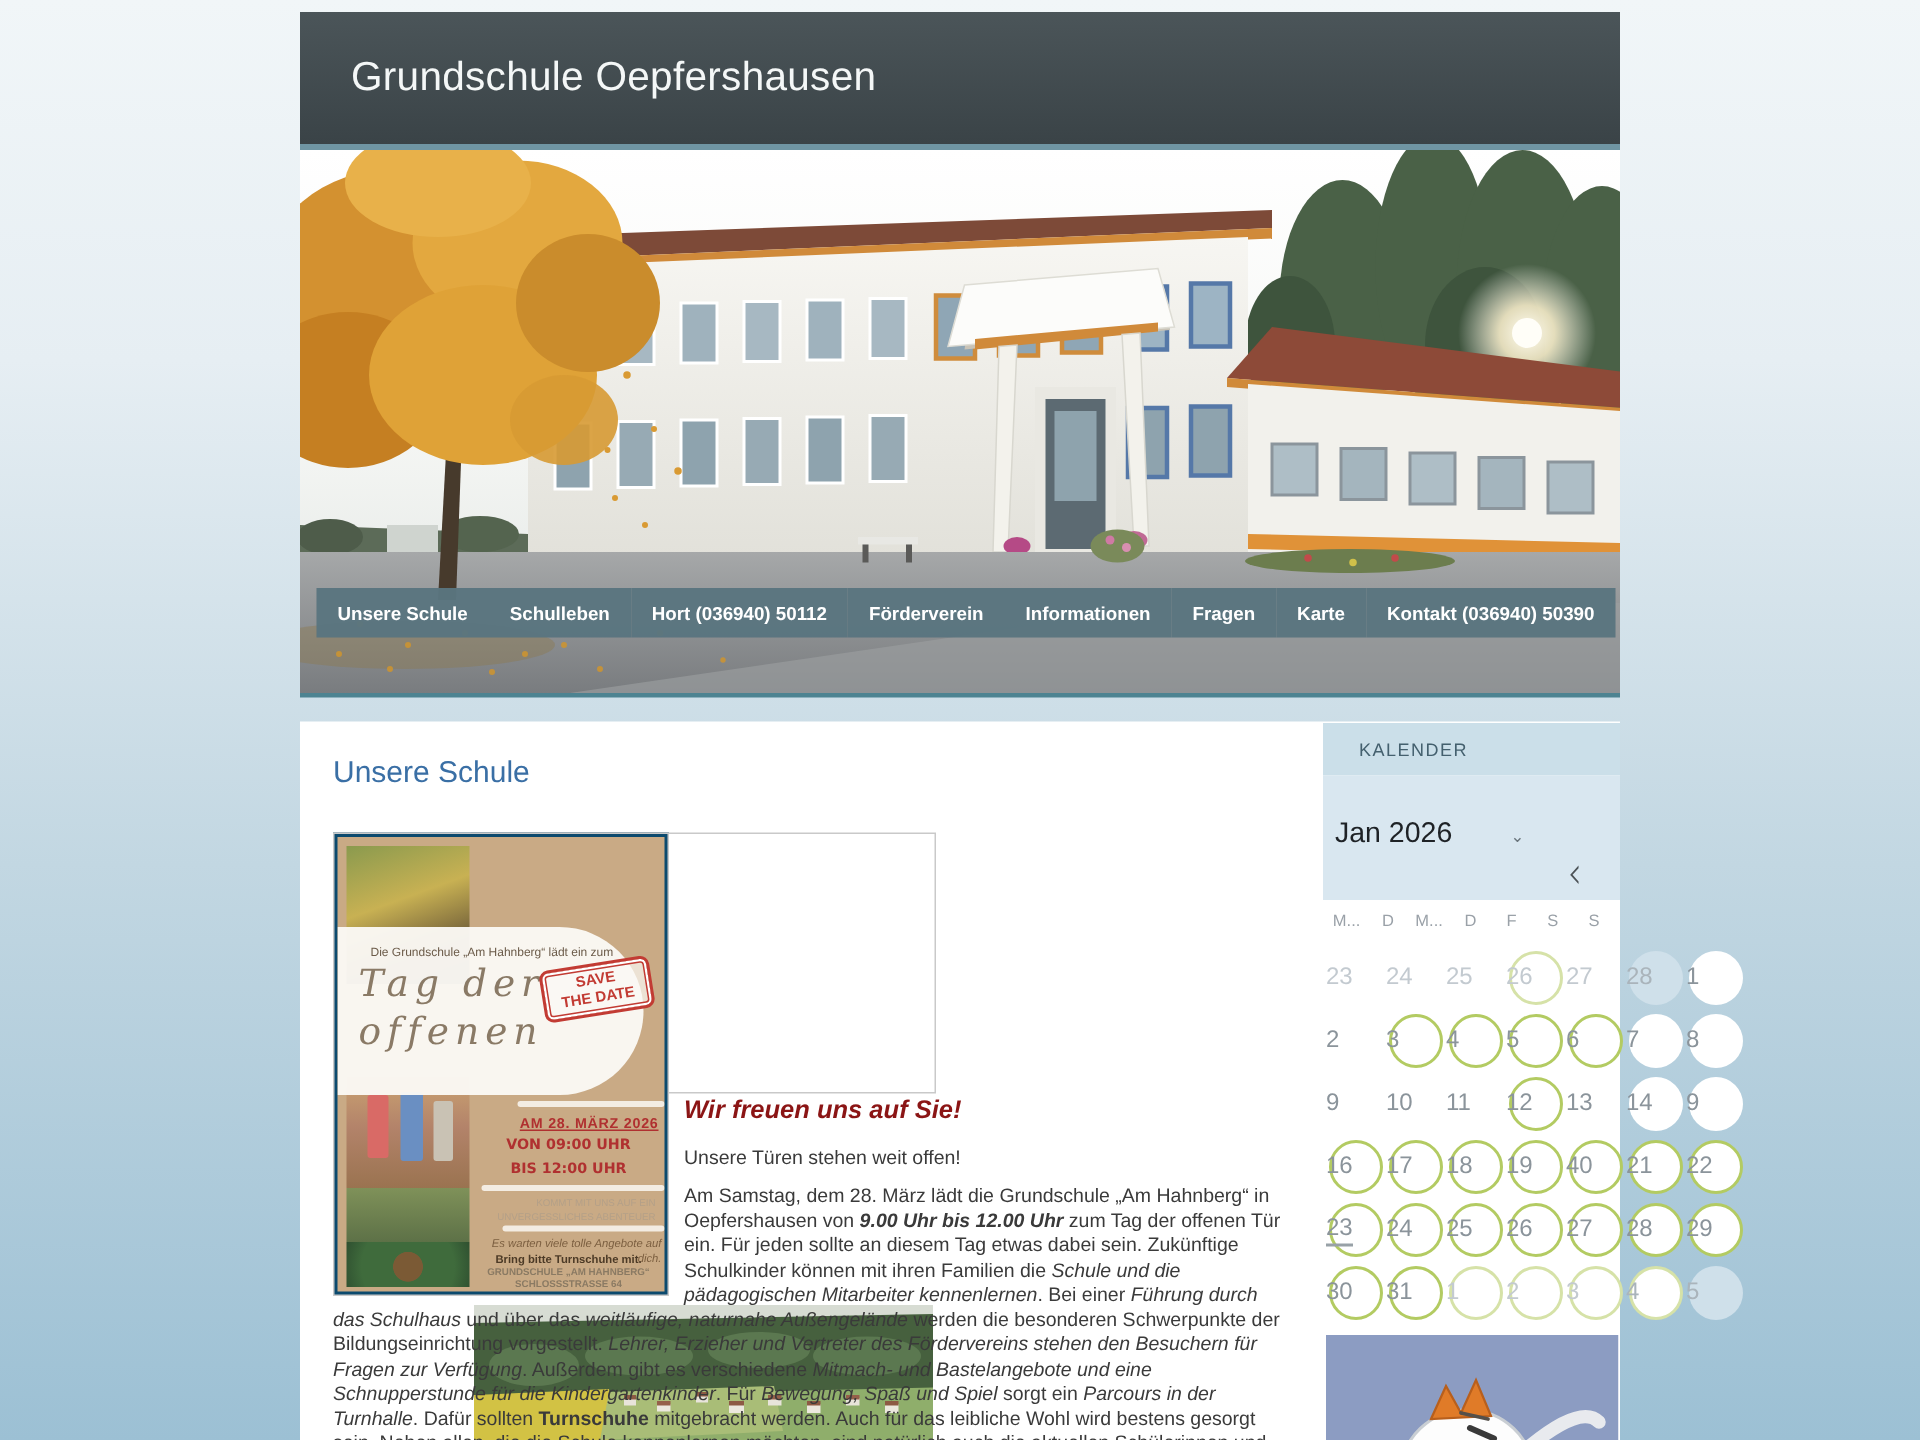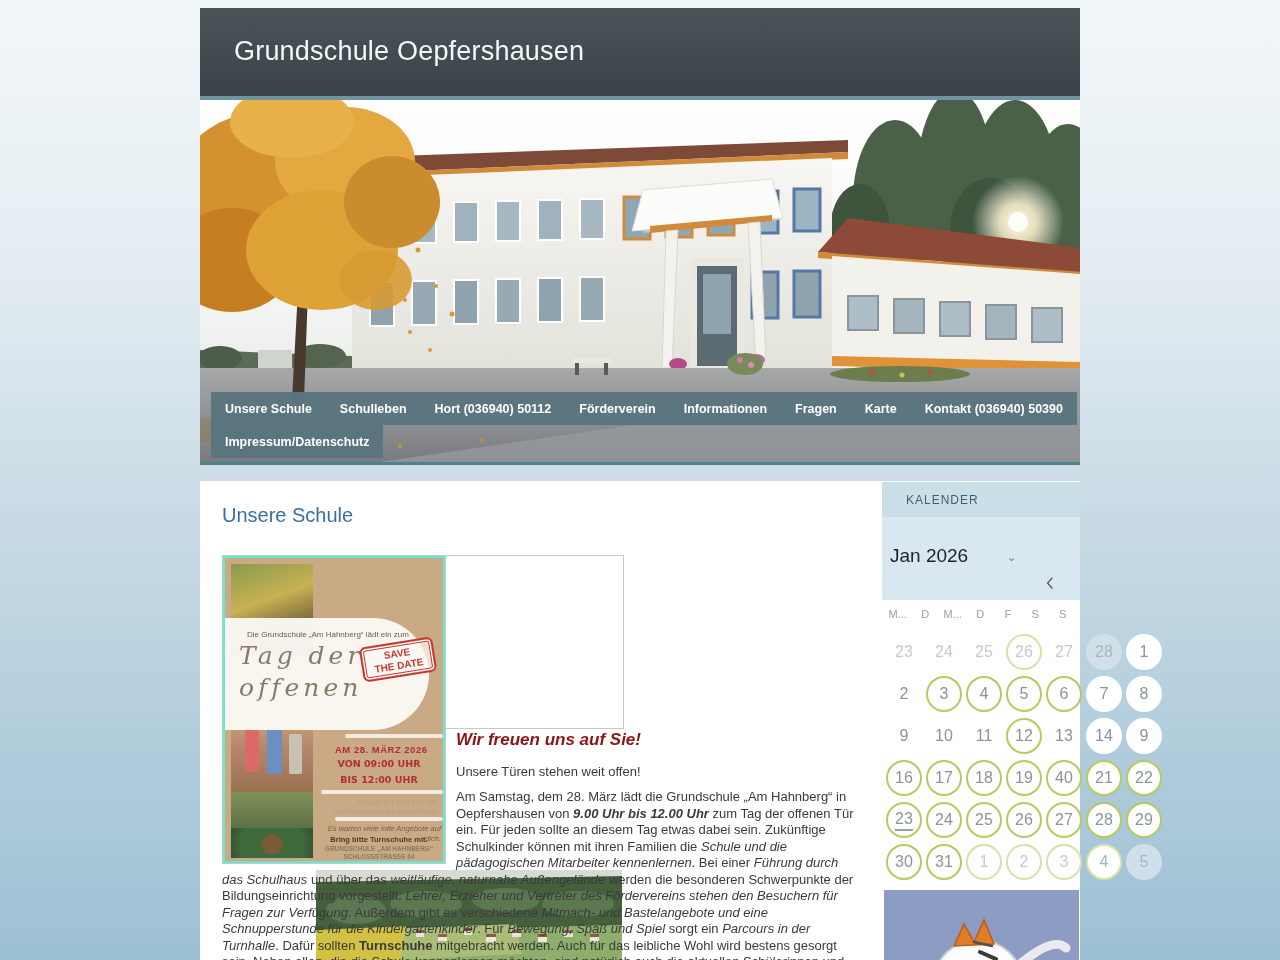--- a/index.html
+++ b/index.html
@@ -19,38 +19,38 @@
   .hero svg{display:block;}
   .main-nav{position:absolute;left:11px;top:292px;display:flex;}
   .main-nav-row2{top:325px;}
   .nav-item{display:flex;align-items:center;height:33px;padding:0 14px;background:rgba(90,117,127,.97);
     color:#fff;font-size:12.5px;font-weight:bold;text-decoration:none;white-space:nowrap;cursor:pointer;}
   
   .band{position:absolute;left:200px;top:481px;width:880px;height:479px;background:#fff;}
   .main-col{position:absolute;left:22px;top:0;width:638px;}
   .page-heading{margin:23px 0 0 0;font-size:20px;font-weight:400;color:#3a6fa5;}
   .media-flow{margin-top:28px;font-size:13px;line-height:1.27;color:#3a3a3a;}
-  .poster-figure{float:left;width:218px;height:303px;border:1px solid #c9c9c9;background:#5eead4;padding:2px;margin:0 10px 6px 0;}
+  .poster-figure{float:left;width:218px;height:303px;border:1px solid #c9c9c9;background:#0c4a6e;padding:2px;margin:0 10px 6px 0;}
   .poster{position:relative;width:218px;height:303px;background:#c9aa85;overflow:hidden;}
   .p-photo{position:absolute;left:6px;width:82px;}
   .p-ph1{top:6px;height:92px;background:linear-gradient(160deg,#8a9a4e 0%,#c8b153 40%,#6d5b38 75%,#4c4a2e 100%);}
   .p-ph2{top:160px;height:74px;background:linear-gradient(180deg,#caa271 0%,#b3836a 45%,#9a7350 100%);}
   .p-ph3{top:234px;height:36px;background:linear-gradient(180deg,#7f9159 0%,#5d7147 100%);}
   .p-ph4{top:270px;height:30px;background:radial-gradient(circle at 50% 55%,#7b5a35 0 22%,#3f6b3c 23% 70%,#2f5030 100%);}
   .p-kid{position:absolute;border-radius:2px;}
   .p-band{position:absolute;left:0;top:60px;width:204px;height:112px;background:rgba(251,249,245,.96);
     border-radius:0 56px 56px 0;}
   .p-invite{position:absolute;left:22px;top:12px;width:180px;font-size:8px;color:#6b5b49;}
   .p-script{position:absolute;left:14px;top:22px;width:190px;font-family:"DejaVu Serif",serif;font-style:italic;
     font-size:25px;color:#8a7a66;letter-spacing:4px;}
   .p-big{position:absolute;left:40px;top:54px;font-family:"DejaVu Serif",serif;font-size:37px;color:#3c3c3c;letter-spacing:7px;}
   .p-stamp{position:absolute;left:136px;top:84px;width:64px;padding:4px 3px;border:2px solid #c23b33;border-radius:6px;
     transform:rotate(-9deg);text-align:center;color:#c23b33;font-weight:bold;font-size:10px;line-height:1.15;
     box-shadow:inset 0 0 0 1.5px #fff, inset 0 0 0 2.5px #c23b33;background:rgba(251,249,245,.7);}
-  .p-date{position:absolute;left:110px;top:186px;width:120px;text-align:left;color:#b03030;font-weight:bold;font-size:9.5px;letter-spacing:.5px;}
+  .p-date{position:absolute;left:94px;top:186px;width:120px;text-align:right;color:#b03030;font-weight:bold;font-size:9.5px;letter-spacing:.5px;text-decoration:underline;}
   .p-line{position:absolute;height:4px;background:#f3ece2;border-radius:2px;}
   .p-time{position:absolute;left:94px;width:120px;text-align:center;color:#b03030;font-weight:bold;font-size:9.5px;font-family:"DejaVu Sans",sans-serif;}
   .p-tag{position:absolute;left:96px;top:240px;width:116px;text-align:right;font-size:6.5px;color:#b4a088;line-height:1.4;}
   .p-offer{position:absolute;left:92px;top:266px;width:124px;text-align:right;font-size:7.5px;color:#7c5f40;font-style:italic;}
   .p-shoes{position:absolute;left:92px;top:277px;width:124px;text-align:center;font-size:7.5px;color:#4c3a26;font-weight:bold;}
   .p-addr{position:absolute;left:92px;width:124px;text-align:center;font-size:6.5px;color:#8a7a63;font-weight:bold;}
   .aerial-figure{display:block;margin-left:92px;width:306px;height:170px;border:1px solid #c9c9c9;background:#fff;padding:1px;}
   .greeting{margin:0 0 0 6px;font-size:17px;font-weight:bold;font-style:italic;color:#8b1515;}
   .intro{margin:13px 0 0 2px;}
   .body-paragraph{margin:9px 0 0 0;}
@@ -65,21 +65,21 @@
   .cal-month-label{position:absolute;left:8px;top:28px;font-size:19px;color:#1e2226;cursor:pointer;}
   .cal-month-caret{position:absolute;left:125px;top:34px;font-size:11px;color:#6a757c;cursor:pointer;}
   .cal-arrow{position:absolute;font-size:24px;font-weight:300;color:#4c5256;line-height:1;cursor:pointer;
     font-family:"DejaVu Sans",sans-serif;transform:scaleY(1.25);}
   .cal-prev{left:163px;top:53px;}
   .cal-next{left:167px;top:82px;}
   .cal-panel{position:absolute;left:682px;top:119px;width:198px;height:290px;background:#fff;border-radius:10px 10px 0 0;}
   .cal-head-row{position:absolute;left:684px;top:127px;display:grid;grid-template-columns:repeat(7,27.5px);}
   .cal-head-cell{text-align:center;font-size:11px;color:#9aa1a8;}
   .cal-grid{position:absolute;left:684px;top:150px;display:grid;grid-template-columns:repeat(7,40px);grid-auto-rows:42px;}
-  .day{position:relative;display:flex;align-items:center;justify-content:center;cursor:pointer;}
+  .day{position:relative;display:flex;align-items:center;justify-content:flex-start;cursor:pointer;}
   .day .circ{position:absolute;left:2px;top:3px;width:32px;height:32px;border-radius:50%;border:2px solid transparent;}
   .day .num{position:relative;font-size:16px;color:#8b949b;}
   .day.wkend .circ{background:#fff;}
   .day.out .num{color:#c3cad0;}
   .day.wkend.out .num{color:#aab4bb;}
   .day.ev .circ{border-color:#b3cb62;}
   .day.out.ev .circ{border-color:#d6e2a8;}
   .day.fill .circ{background:#cfe0ea;border-color:transparent;}
   .day.today .num{border-bottom:2px solid #98a1a7;padding-bottom:1px;}
   .mascot{position:absolute;left:684px;top:409px;width:195px;height:120px;}
@@ -244,23 +244,20 @@
     </svg>
     <nav class="main-nav">
         <a class="nav-item">Unsere Schule</a>
         <a class="nav-item">Schulleben</a>
         <a class="nav-item">Hort (036940) 50112</a>
         <a class="nav-item">Förderverein</a>
         <a class="nav-item">Informationen</a>
         <a class="nav-item">Fragen</a>
         <a class="nav-item">Karte</a>
         <a class="nav-item">Kontakt (036940) 50390</a>
-      </nav>
-    <nav class="main-nav main-nav-row2">
-        <a class="nav-item">Impressum/Datenschutz</a>
       </nav>
   </div>
 
 </div>
 
 <div class="band">
 
   <div class="main-col">
     <h2 class="page-heading">Unsere Schule</h2>
 

